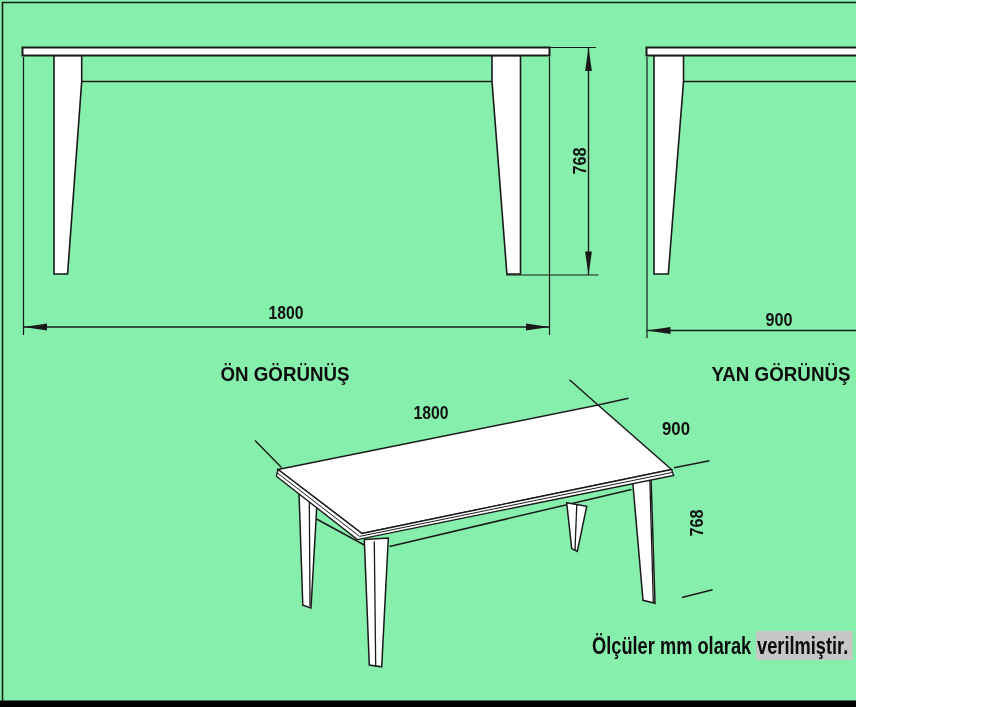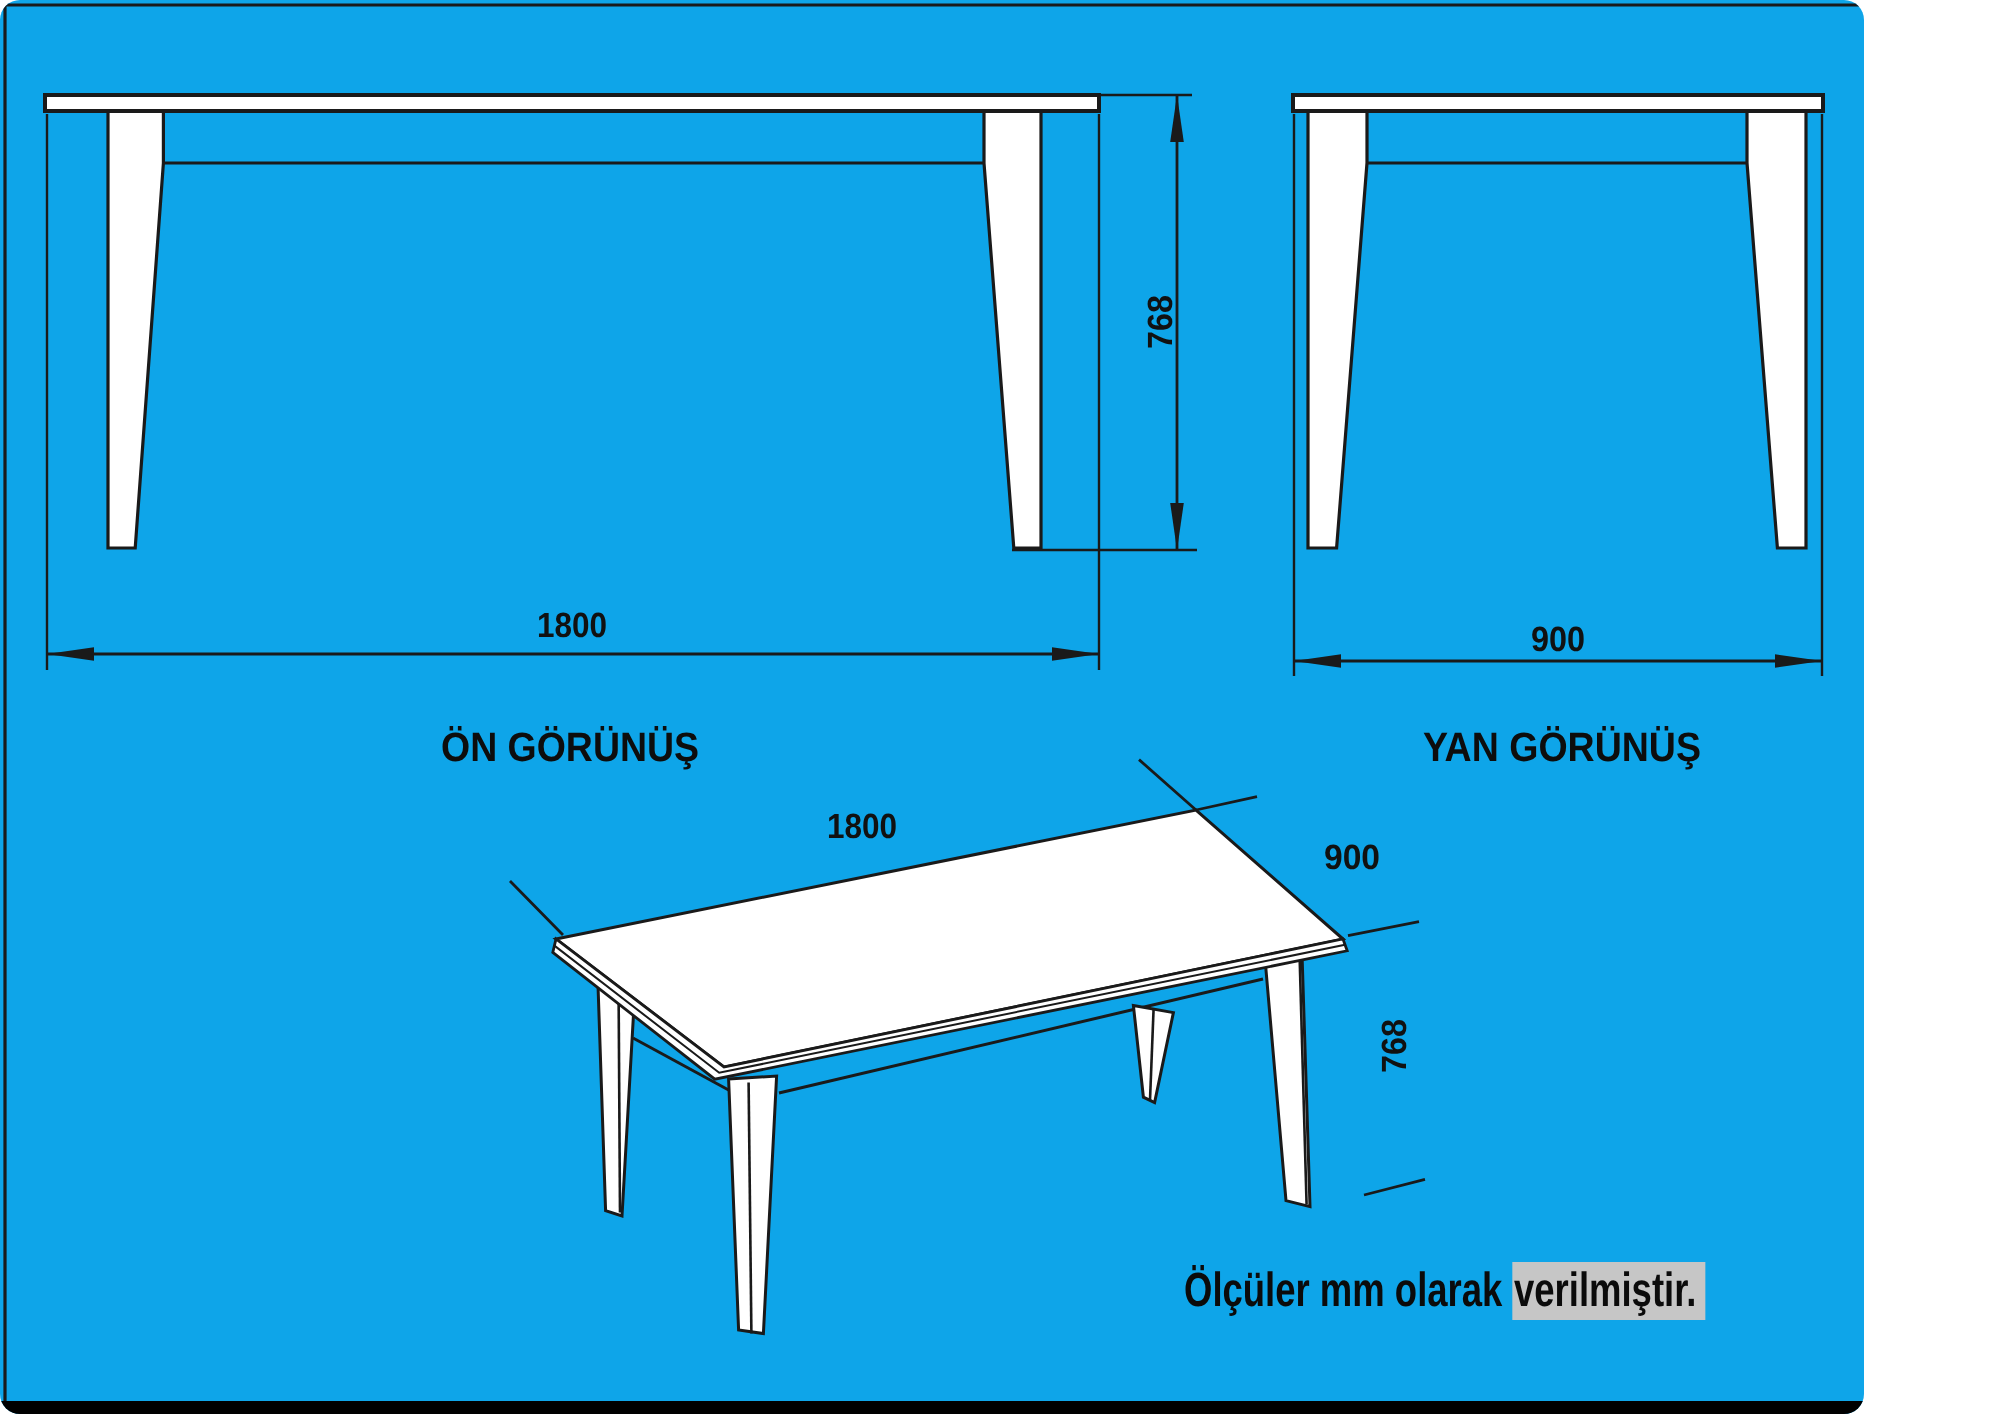--- a/index.html
+++ b/index.html
@@ -1,17 +1,17 @@
 <!DOCTYPE html>
 <html><head>
 <meta charset="utf-8">
 <style>
   html,body{margin:0;padding:0;background:#fff;}
-  #canvas{position:relative;width:932px;height:707px;background:#0ea5e9;overflow:hidden;
-          font-family:"Liberation Sans",sans-serif;border-radius:10px;}
+  #canvas{position:relative;width:856px;height:707px;background:#86efac;overflow:hidden;
+          font-family:"Liberation Sans",sans-serif;}
   #drawing-svg{position:absolute;left:0;top:0;}
   .dim-text{font-family:"Liberation Sans",sans-serif;font-weight:bold;fill:#111;font-size:17.5px;}
   .label-text{font-family:"Liberation Sans",sans-serif;font-weight:bold;fill:#0d0d0d;font-size:20.5px;}
   .ln{stroke:#1a1a1a;fill:none;}
   .shape{stroke:#1a1a1a;fill:#ffffff;}
   .arrow{fill:#1a1a1a;stroke:none;}
   #units-note{position:absolute;left:592px;top:632px;font-size:24px;font-weight:bold;
               color:#0b0b0b;white-space:nowrap;transform:scaleX(0.76);transform-origin:left top;}
   #units-note .hl{background:#c6c6c6;padding:1px 6px 1px 1px;}
 </style>

